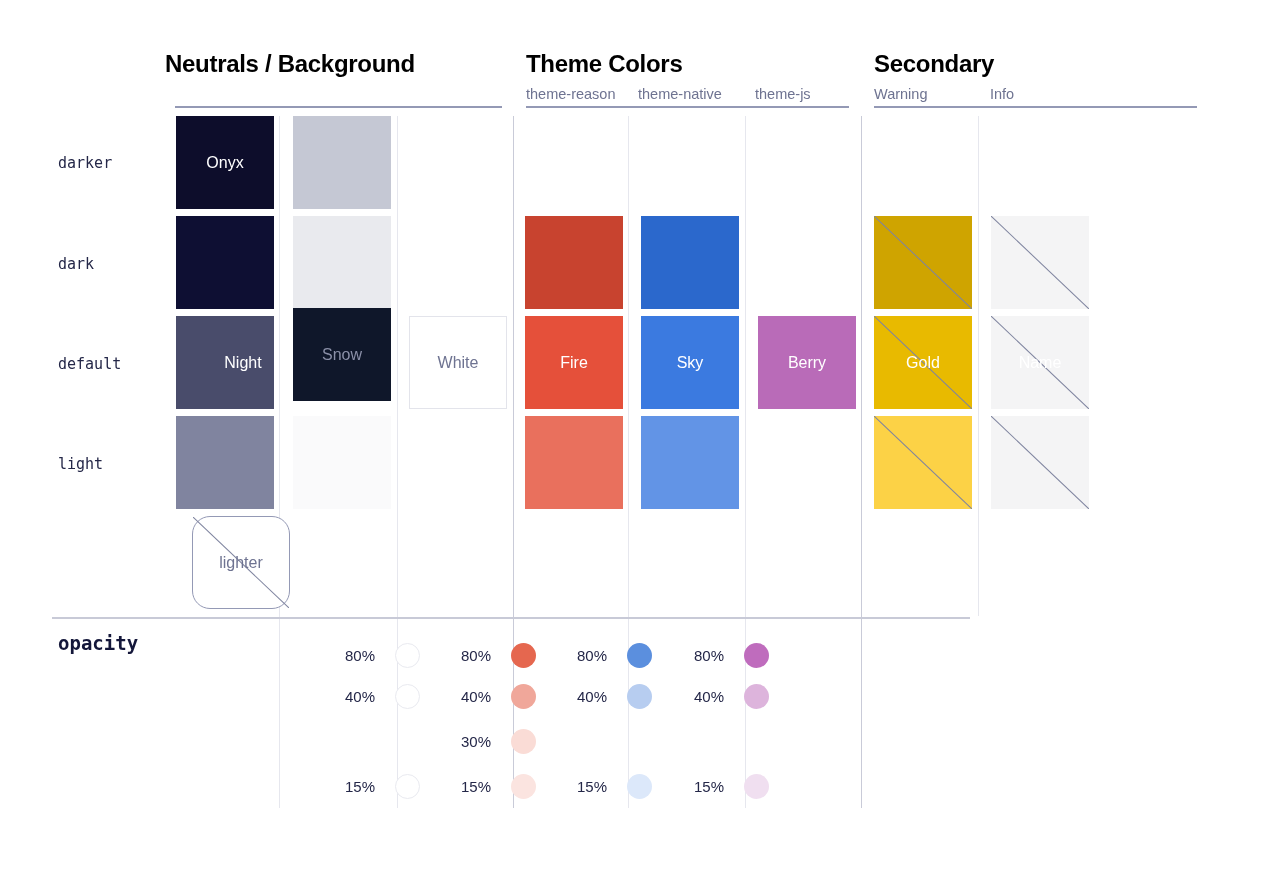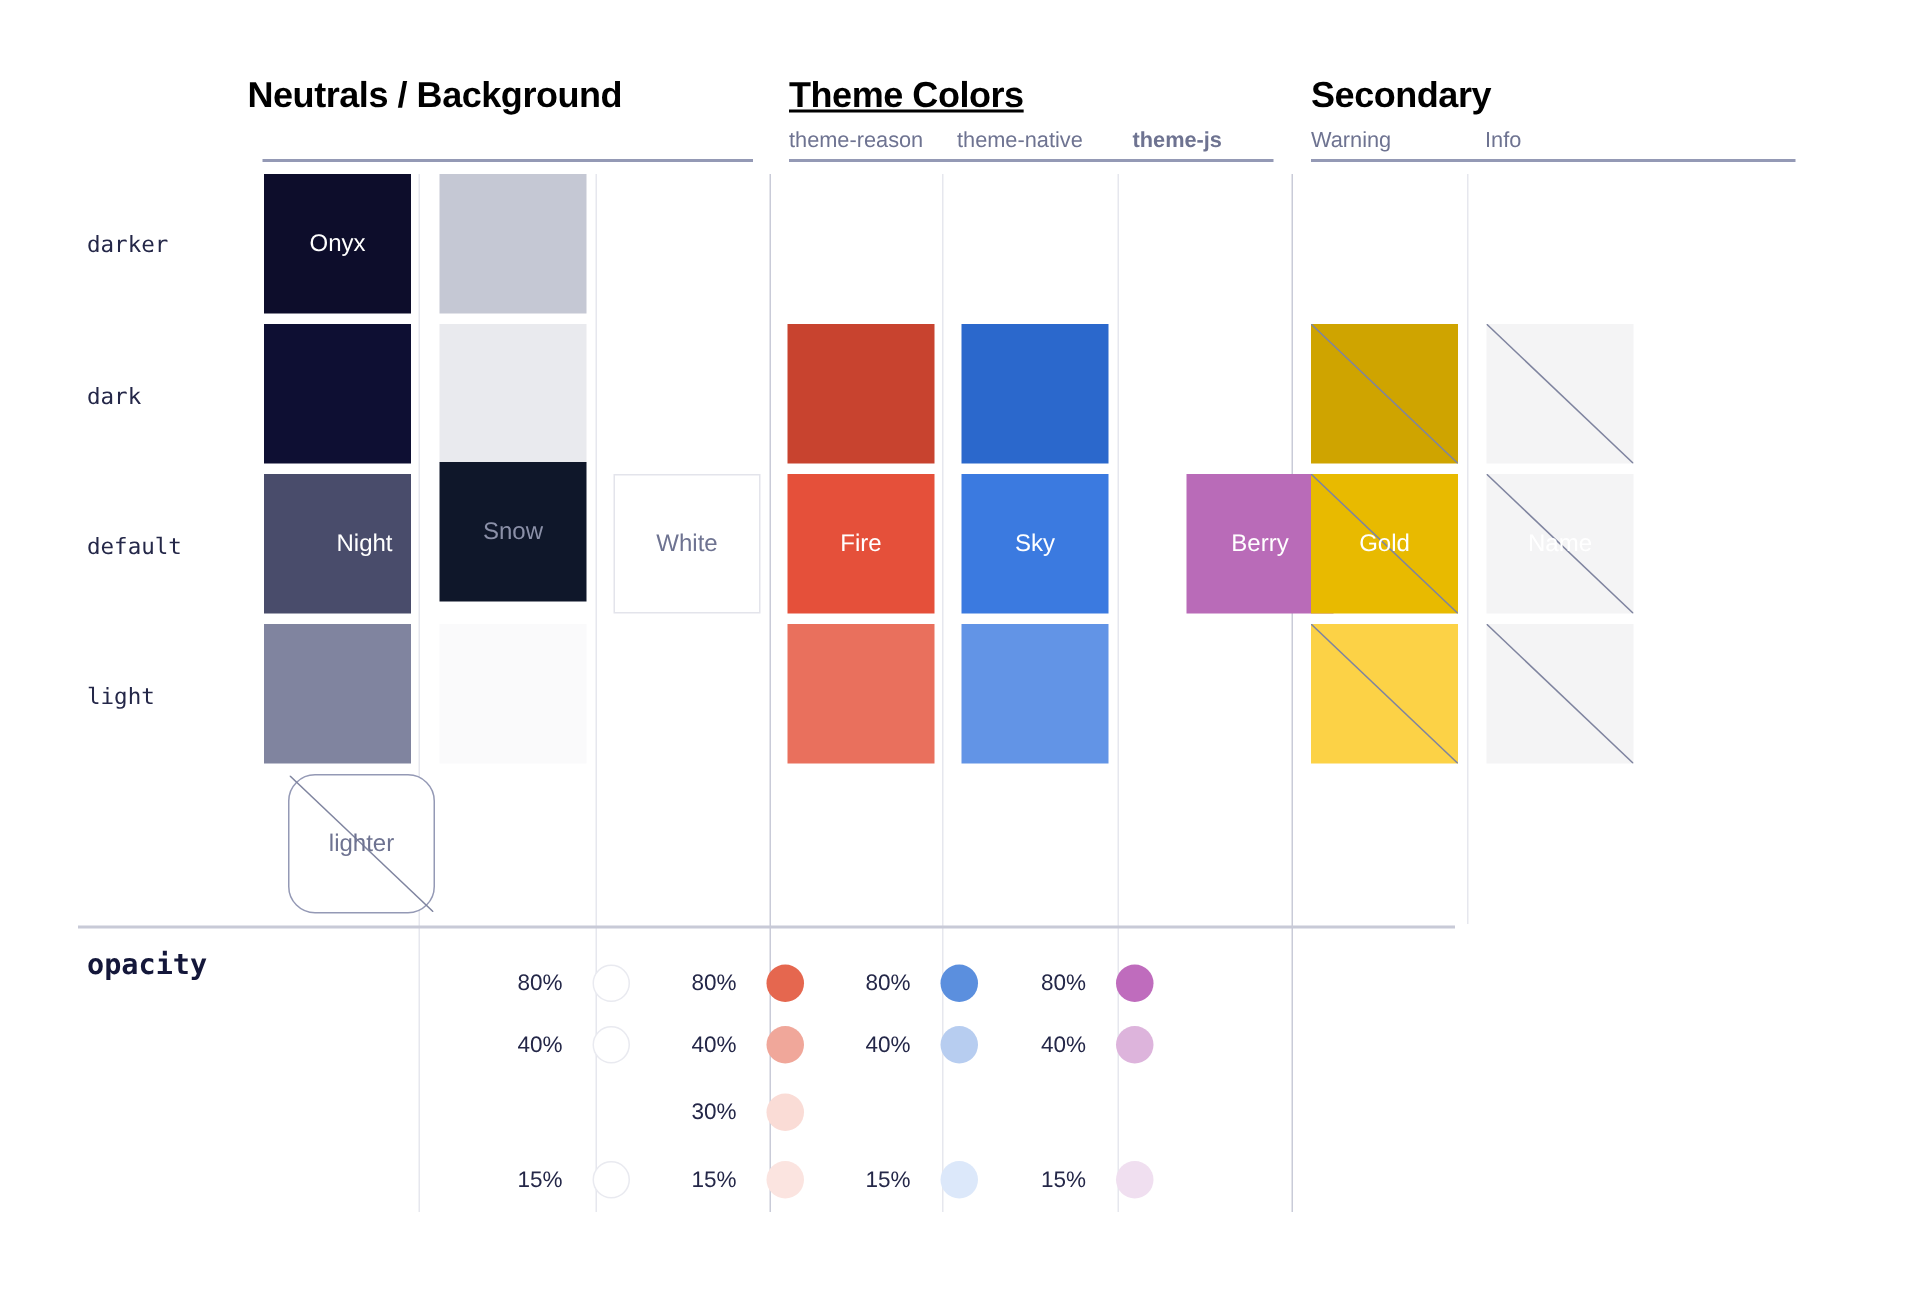--- a/index.html
+++ b/index.html
@@ -113,24 +113,24 @@
     box-sizing: border-box;
   }
   .op-dot.ring { border: 1px solid #e9eaf0; background: #ffffff; }
 </style>
 </head>
 <body>
 
 <div class="sec-title" style="left:165px; top:50px;">Neutrals / Background</div>
 <div class="sec-rule" style="left:175px; top:106px; width:327px;"></div>
 
-<div class="sec-title" style="left:526px; top:50px;text-decoration:underline;">Theme Colors</div>
+<div class="sec-title" style="left:526px; top:50px;">Theme Colors</div>
 <div class="sec-sub" style="left:526px; top:86px;">theme-reason</div>
 <div class="sec-sub" style="left:638px; top:86px;">theme-native</div>
-<div class="sec-sub" style="left:755px; top:86px;font-weight:bold;">theme-js</div>
+<div class="sec-sub" style="left:755px; top:86px;">theme-js</div>
 <div class="sec-rule" style="left:526px; top:106px; width:323px;"></div>
 
 <div class="sec-title" style="left:874px; top:50px;">Secondary</div>
 <div class="sec-sub" style="left:874px; top:86px;">Warning</div>
 <div class="sec-sub" style="left:990px; top:86px;">Info</div>
 <div class="sec-rule" style="left:874px; top:106px; width:323px;"></div>
 
 <div class="vline" style="left:279px; top:116px; height:692px;"></div>
 <div class="vline" style="left:397px; top:116px; height:692px;"></div>
 <div class="vline strong" style="left:513px; top:116px; height:692px;"></div>
@@ -174,21 +174,21 @@
     <div class="swatch" style="left: 525px; top: 216px; background: rgb(200, 67, 47);"></div>
     <div class="swatch" style="left: 525px; top: 316px; background: rgb(229, 80, 58);">
       <span class="swatch-label" style="color: rgb(255, 255, 255); position: relative;">Fire</span>
     </div>
     <div class="swatch" style="left: 525px; top: 416px; background: rgb(233, 112, 93);"></div>
     <div class="swatch" style="left: 641px; top: 216px; background: rgb(43, 104, 204);"></div>
     <div class="swatch" style="left: 641px; top: 316px; background: rgb(59, 122, 224);">
       <span class="swatch-label" style="color: rgb(255, 255, 255); position: relative;">Sky</span>
     </div>
     <div class="swatch" style="left: 641px; top: 416px; background: rgb(98, 148, 230);"></div>
-    <div class="swatch" style="left: 758px; top: 316px; background: rgb(185, 107, 184); margin-left: 33px;">
+    <div class="swatch" style="left: 758px; top: 316px; background: rgb(185, 107, 184);">
       <span class="swatch-label" style="color: rgb(255, 255, 255); position: relative;">Berry</span>
     </div>
     <div class="swatch" style="left: 874px; top: 216px; background: rgb(207, 164, 0);">
       <svg class="diag" viewBox="0 0 93 93" preserveAspectRatio="none">
         <line x1="0" y1="0" x2="93" y2="93" stroke="#7f849f" stroke-width="1"></line>
       </svg>
     </div>
     <div class="swatch" style="left: 874px; top: 316px; background: rgb(232, 186, 0);">
       <svg class="diag" viewBox="0 0 93 93" preserveAspectRatio="none">
         <line x1="0" y1="0" x2="93" y2="93" stroke="#7f849f" stroke-width="1"></line>

